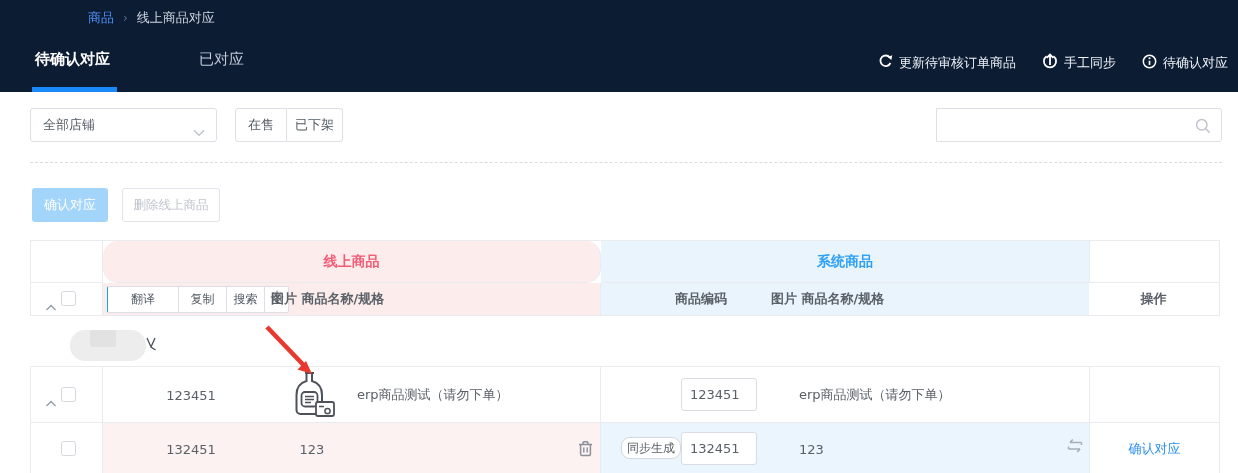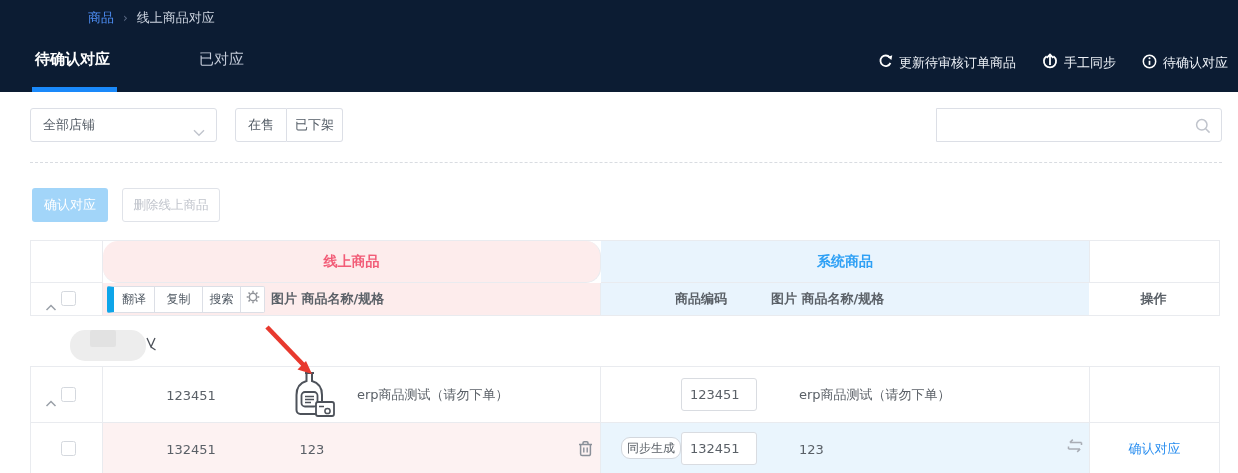--- a/index.html
+++ b/index.html
@@ -54,21 +54,21 @@
   .blue-row-bg { background:#eaf5fd; }
   .grp-title { width:100%; text-align:center; font-size:14px; font-weight:bold; line-height:41px; }
   .grp-online { color:var(--online-pink,#f25c77); }
   .grp-system { color:var(--system-blue,#2ea0f5); }
   .hdr-txt { font-size:13px; font-weight:600; color:#5a6067; line-height:32px; white-space:nowrap; }
   .cell-txt { font-size:13px; color:#5a6067; white-space:nowrap; }
   .vcenter { top:50%; transform:translateY(-50%); }
 
   .mini-toolbar { position:absolute; left:4px; top:3px; display:flex; }
   .mini-btn { height:27px; border:1px solid #dcdfe6; border-left:none; background:#fff; font-size:12px; color:#515a64; line-height:25px; text-align:center; cursor:pointer; }
-  .mini-btn.first { border-left:7px solid #0ea5e9; border-radius:2px 0 0 2px; width:48px; }
+  .mini-btn.first { border-left:1px solid #0ea5e9; border-radius:2px 0 0 2px; width:72px; }
   .mini-btn.mid { width:48px; }
   .mini-btn.nar { width:38px; }
   .mini-btn.gear { width:24px; border-radius:0 2px 2px 0; padding-top:1px; }
 
   .checkbox { position:absolute; width:15px; height:15px; border:1px solid #d4d8de; border-radius:2.5px; background:#fff; cursor:pointer; }
   .caret { position:absolute; cursor:pointer; }
 
   .code-input { position:absolute; width:76px; height:33px; border:1px solid #d9dce1; border-radius:3px;
     font-size:13px; color:#5a6067; padding:0 8px; outline:none; background:#fff; font-family:inherit; }
   .sync-tag { position:absolute; height:22px; line-height:20px; padding:0 5px; border:1px solid #d3d7dd; border-radius:9px;

